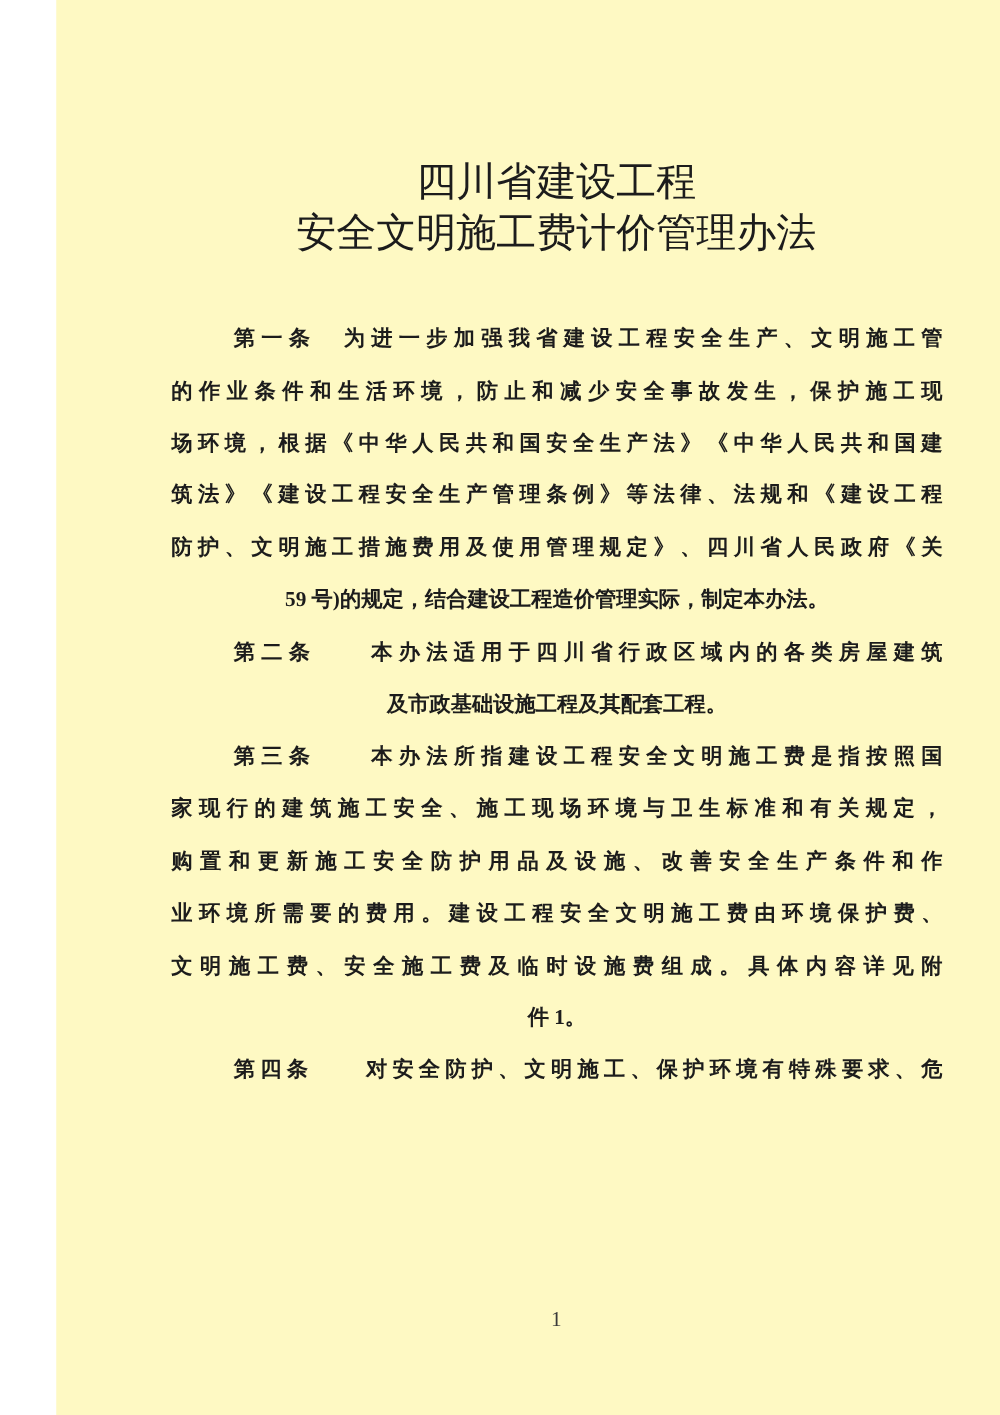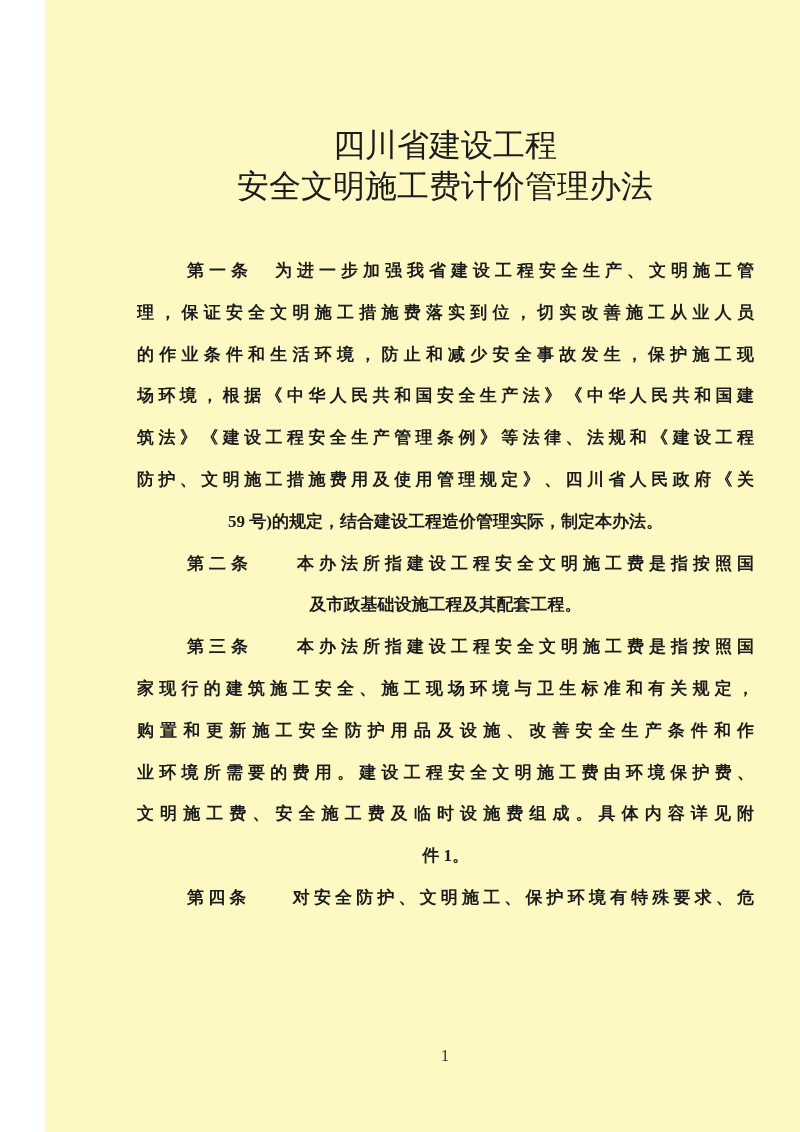--- a/index.html
+++ b/index.html
@@ -73,27 +73,26 @@
 
 <div class="page">
 
   <div class="doc-title">
     <div class="title-line">四川省建设工程</div>
     <div class="title-line">安全文明施工费计价管理办法</div>
   </div>
 
   <div class="body-text">
       <div class="line indent stretch">第一条　为进一步加强我省建设工程安全生产、文明施工管</div>
-      <div class="line stretch">理，保证安全文明施工措施费落实到位，切实改善施工从业人员</div>
       <div class="line stretch">的作业条件和生活环境，防止和减少安全事故发生，保护施工现</div>
       <div class="line stretch">场环境，根据《中华人民共和国安全生产法》《中华人民共和国建</div>
       <div class="line stretch">筑法》《建设工程安全生产管理条例》等法律、法规和《建设工程</div>
       <div class="line stretch">防护、文明施工措施费用及使用管理规定》、四川省人民政府《关</div>
       <div class="line">59 号)的规定，结合建设工程造价管理实际，制定本办法。</div>
-      <div class="line indent stretch">第二条　　本办法所指建设工程安全文明施工费是指按照国</div>
+      <div class="line indent stretch">第二条　　本办法适用于四川省行政区域内的各类房屋建筑</div>
       <div class="line">及市政基础设施工程及其配套工程。</div>
       <div class="line indent stretch">第三条　　本办法所指建设工程安全文明施工费是指按照国</div>
       <div class="line stretch">家现行的建筑施工安全、施工现场环境与卫生标准和有关规定，</div>
       <div class="line stretch">购置和更新施工安全防护用品及设施、改善安全生产条件和作</div>
       <div class="line stretch">业环境所需要的费用。建设工程安全文明施工费由环境保护费、</div>
       <div class="line stretch">文明施工费、安全施工费及临时设施费组成。具体内容详见附</div>
       <div class="line">件 1。</div>
       <div class="line indent stretch">第四条　　对安全防护、文明施工、保护环境有特殊要求、危</div>
     </div>
 

